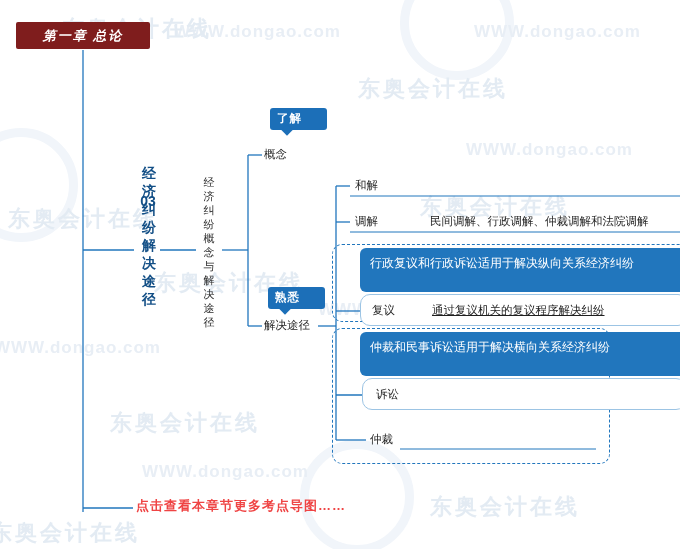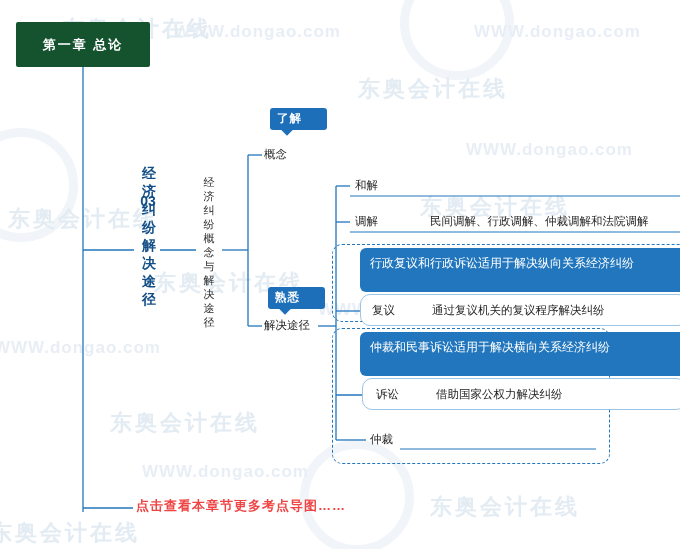--- a/index.html
+++ b/index.html
@@ -47,30 +47,31 @@
     width: 680px; height: 549px;
     pointer-events: none;
   }
 
   
   .title-chip {
     position: absolute;
     left: 16px;
     top: 22px;
     width: 134px;
-    height: 45px;
-    background: #14532d;
+    height: 27px;
+    background: #7f1d1d;
     color: #ffffff;
     font-size: 13px;
     font-weight: bold;
     letter-spacing: 2px;
     display: flex;
     align-items: center;
     justify-content: center;
     border-radius: 2px;
+    font-style: italic;
   }
 
   
   .vlabel {
     position: absolute;
     width: 16px;
     text-align: center;
     color: #1a5f9e;
     font-weight: bold;
     line-height: 15px;
@@ -258,27 +259,26 @@
   <div class="node" style="left:355px; top:178px;">和解</div>
   <div class="node" style="left:355px; top:214px;text-align:center;">调解</div>
   <div class="node" style="left:430px; top:214px;">民间调解、行政调解、仲裁调解和法院调解</div>
 
   <div class="dashed" style="left:332px; top:244px; width:358px; height:78px;"></div>
   <div class="banner" style="left:360px; top:248px; width:328px; height:44px;">
     <span>行政复议和行政诉讼适用于解决纵向关系经济纠纷</span>
   </div>
   <div class="card" style="left:360px; top:294px; width:328px; height:32px;"></div>
   <div class="node" style="left:372px; top:303px;">复议</div>
-  <div class="node" style="left:432px; top:303px;">通过复议机关的复议程序解决纠纷</div>
+  <div class="node" style="left:432px; top:303px;text-decoration:underline;">通过复议机关的复议程序解决纠纷</div>
 
   <div class="dashed" style="left:332px; top:328px; width:278px; height:136px;"></div>
   <div class="banner" style="left:360px; top:332px; width:328px; height:44px;">
     <span>仲裁和民事诉讼适用于解决横向关系经济纠纷</span>
   </div>
   <div class="card" style="left:362px; top:378px; width:324px; height:32px;"></div>
   <div class="node" style="left:376px; top:387px;">诉讼</div>
-  <div class="node" style="left:436px; top:387px;">借助国家公权力解决纠纷</div>
 
   <div class="node" style="left:370px; top:432px;">仲裁</div>
 
   <div class="footer">点击查看本章节更多考点导图……</div>
 
 </div>
 
 </body></html>

